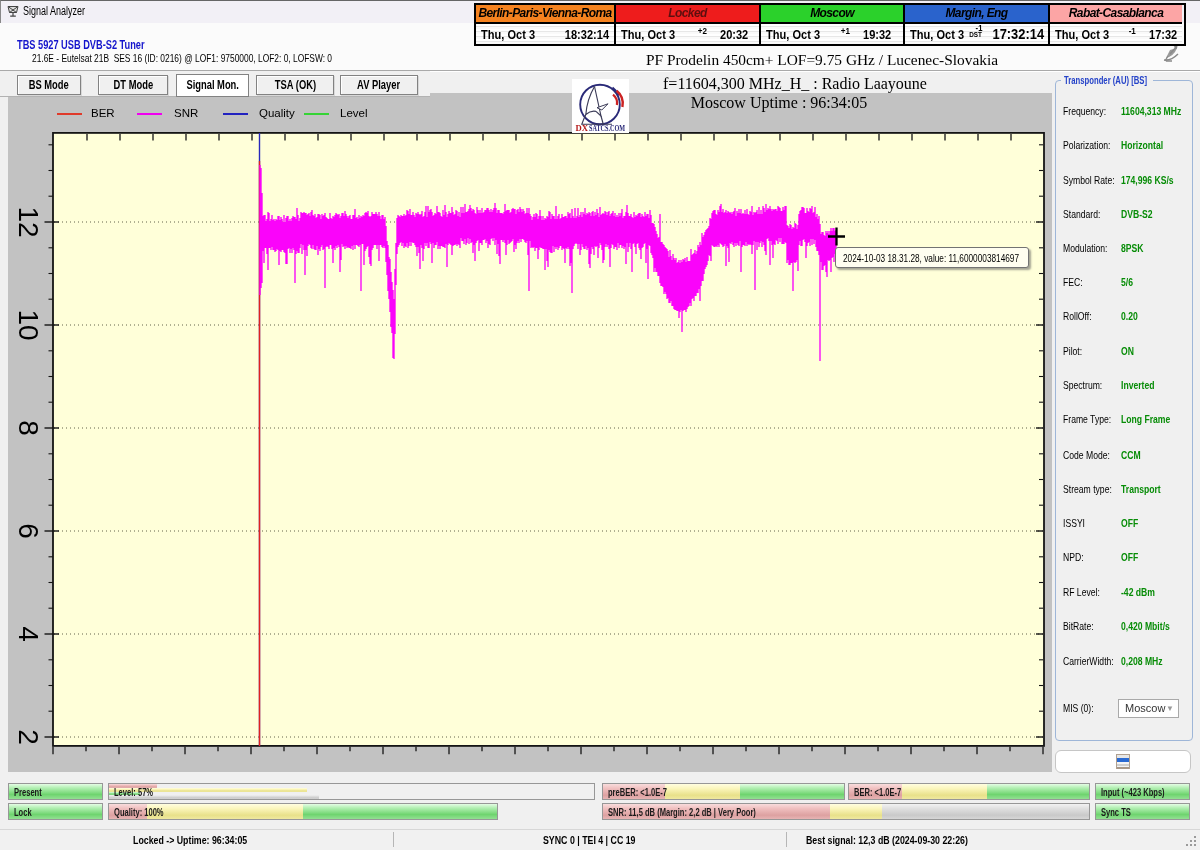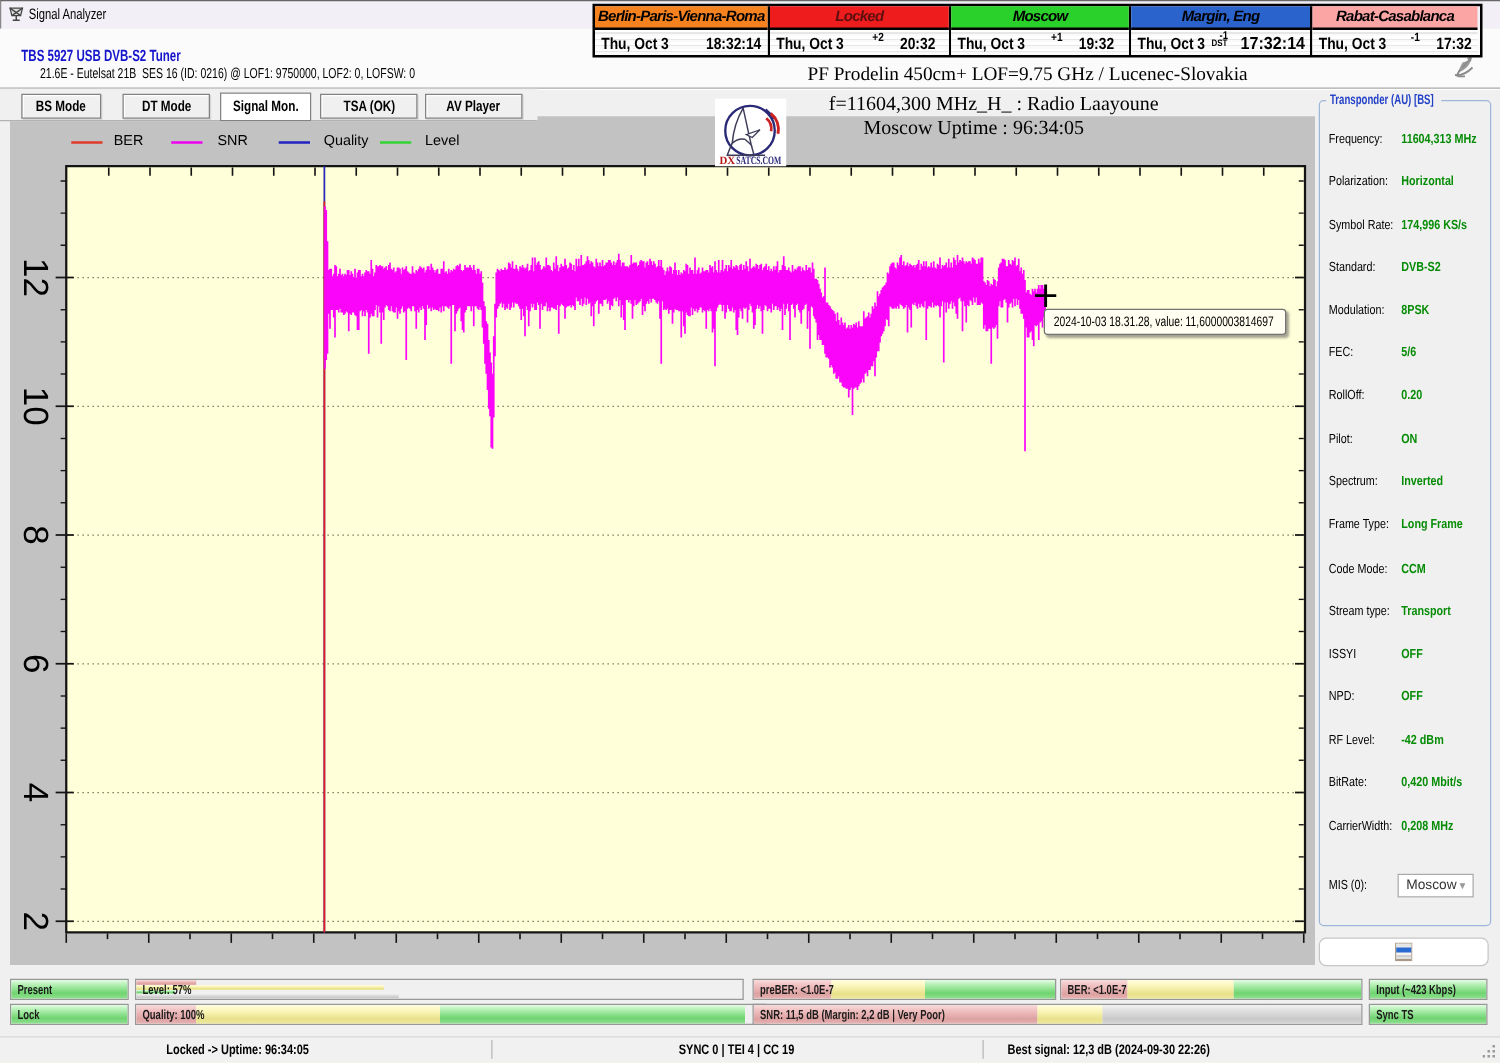--- a/index.html
+++ b/index.html
@@ -382,21 +382,21 @@
   </div>
 <div class="bar" style="left:1095px;top:783px;width:95px;">
     <span>Input (~423 Kbps)</span>
     <div class="seg sg-green" style="width:95px;"></div>
   </div>
 
 <div class="bar" style="left:8px;top:803px;width:95px;">
     <span>Lock</span>
     <div class="seg sg-green" style="width:95px;"></div>
   </div>
-<div class="bar" style="left:108px;top:803px;width:505px;">
+<div class="bar" style="left:108px;top:803px;width:390px;">
     <span>Quality: 100%</span>
   <div class="seg sg-pink" style="width:48px;"></div>
     <div class="seg sg-yel" style="width:195px;"></div>
     <div class="seg sg-green" style="width:244px;"></div>
   </div>
 <div class="bar" style="left:602px;top:803px;width:488px;">
     <span>SNR: 11,5 dB (Margin: 2,2 dB | Very Poor)</span>
   <div class="seg sg-pink" style="width:228px;"></div>
     <div class="seg sg-yel" style="width:52px;"></div>
     <div class="seg sg-gray" style="width:208px;"></div>

